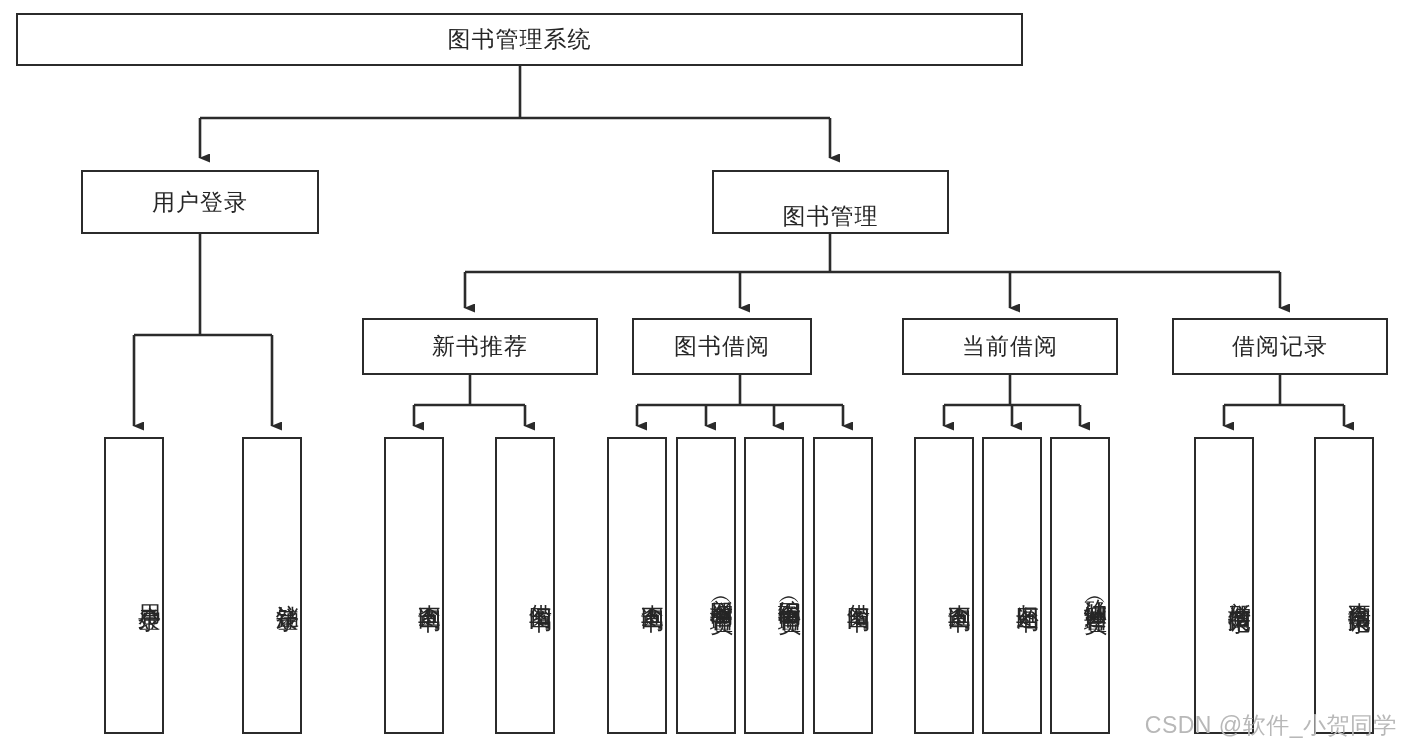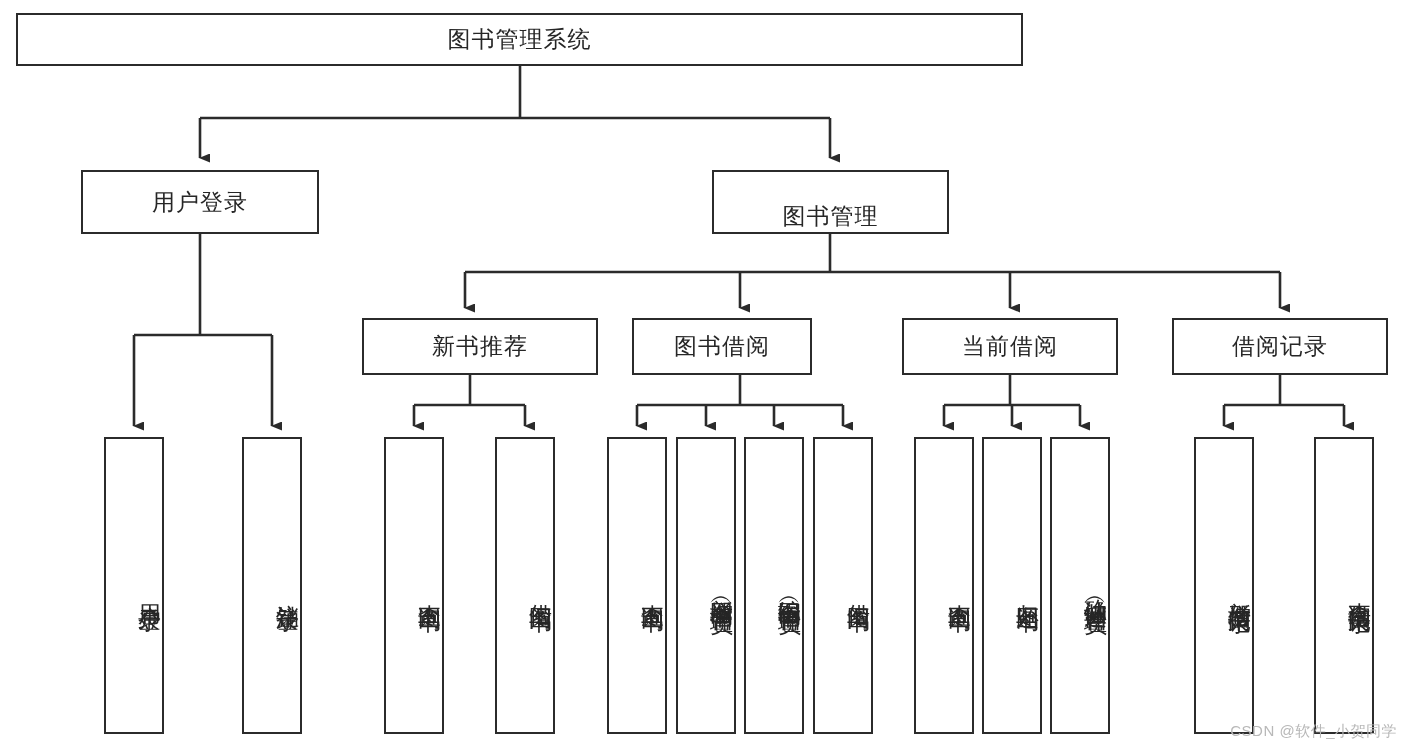--- a/index.html
+++ b/index.html
@@ -48,21 +48,21 @@
   }
   .node.vert .label {
     writing-mode: vertical-rl;
     text-orientation: upright;
     white-space: nowrap;
   }
   #watermark {
     position: absolute;
     right: 8px;
     bottom: 6px;
-    font-size: 15px;
+    font-size: 23px;
     color: #b8b8b8;
     letter-spacing: 0.5px;
     white-space: nowrap;
     pointer-events: none;
   }
 </style>
 </head>
 <body>
 
 <div id="stage">

